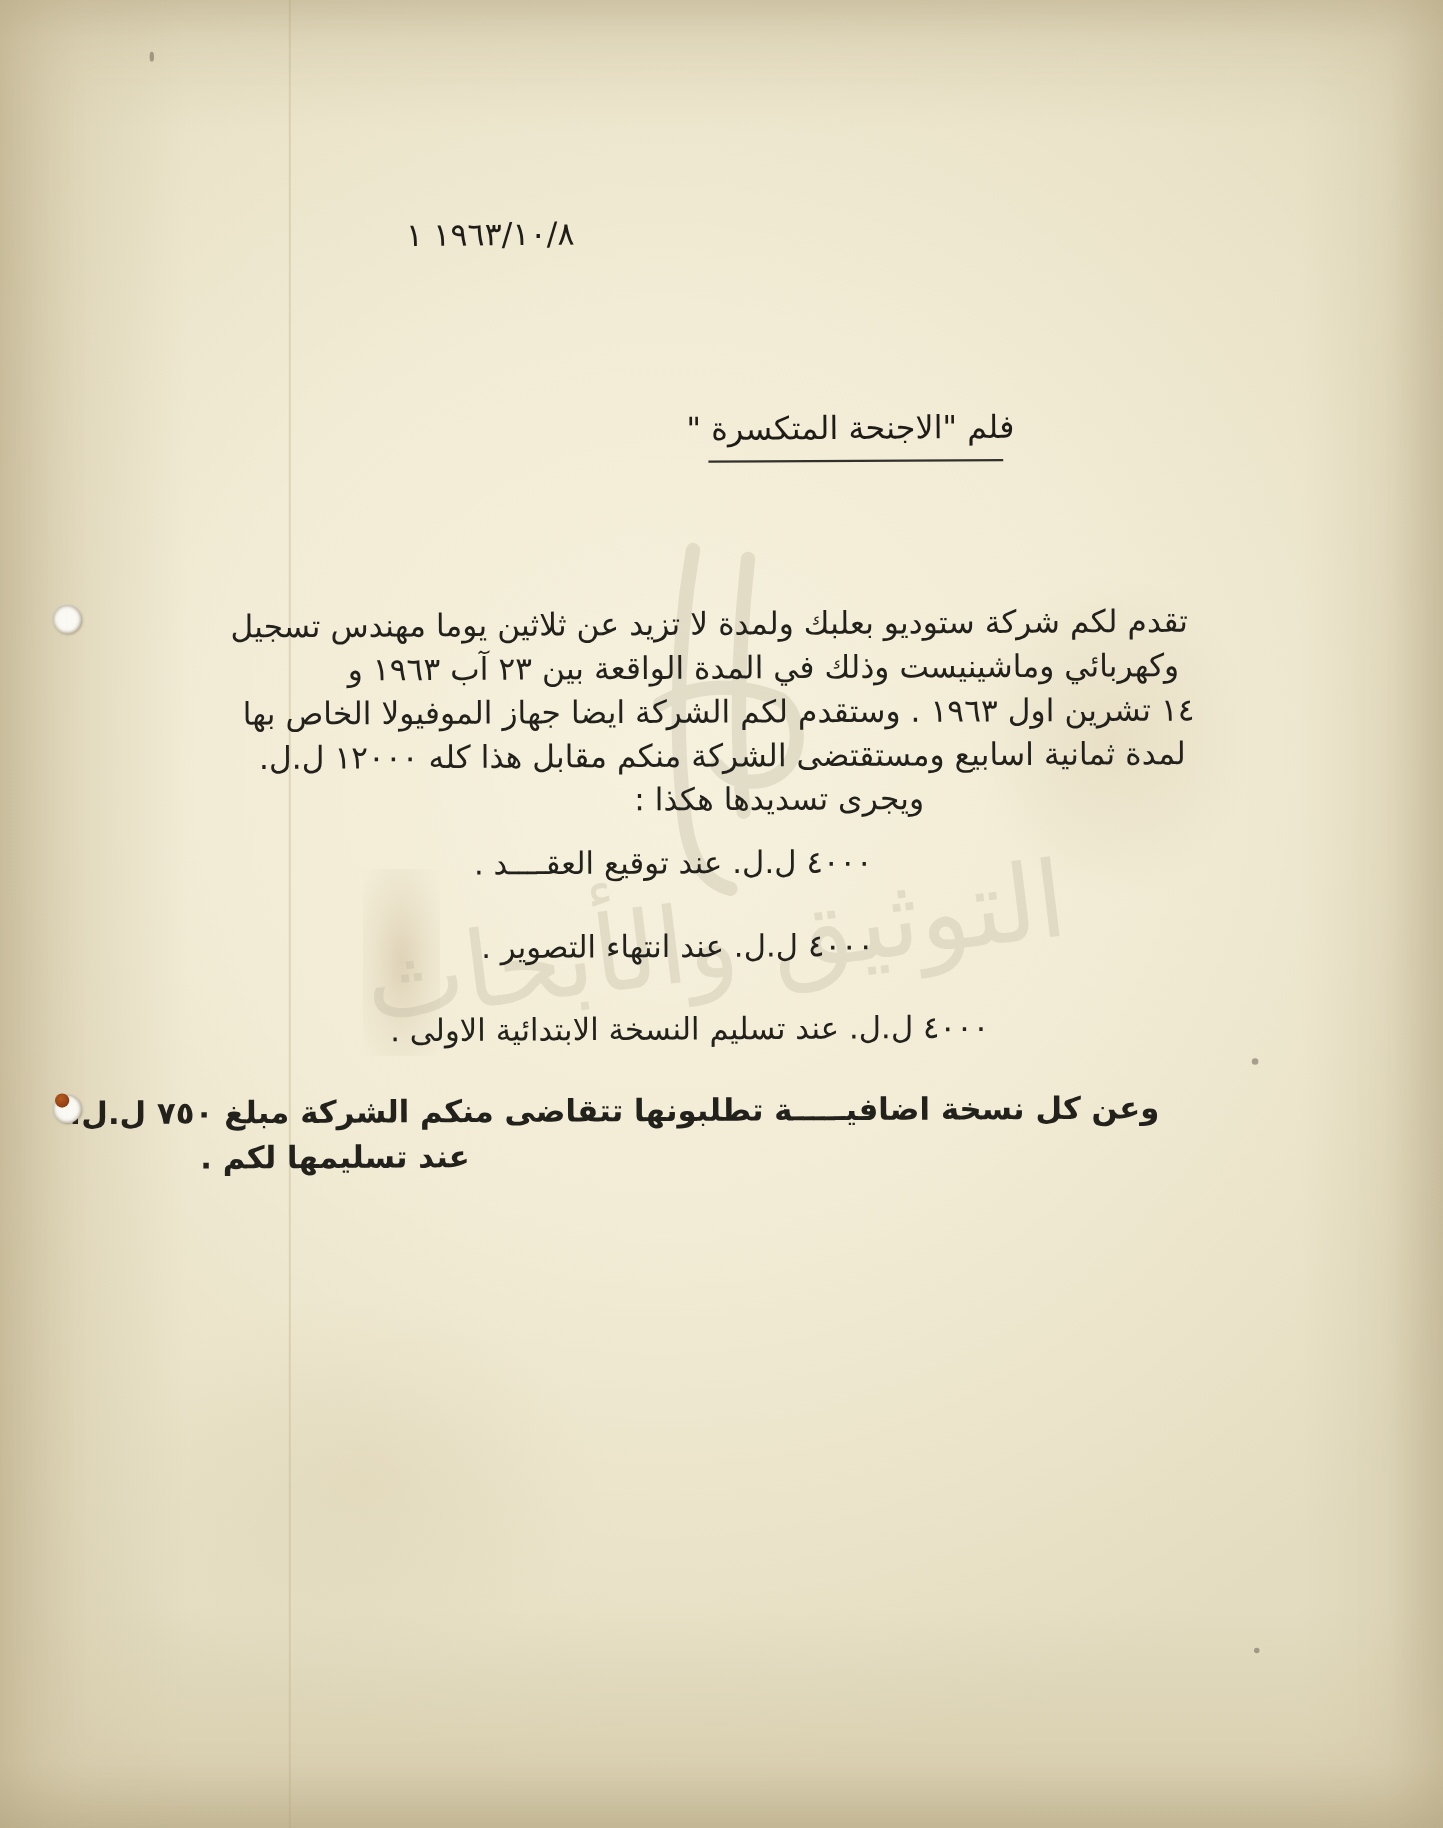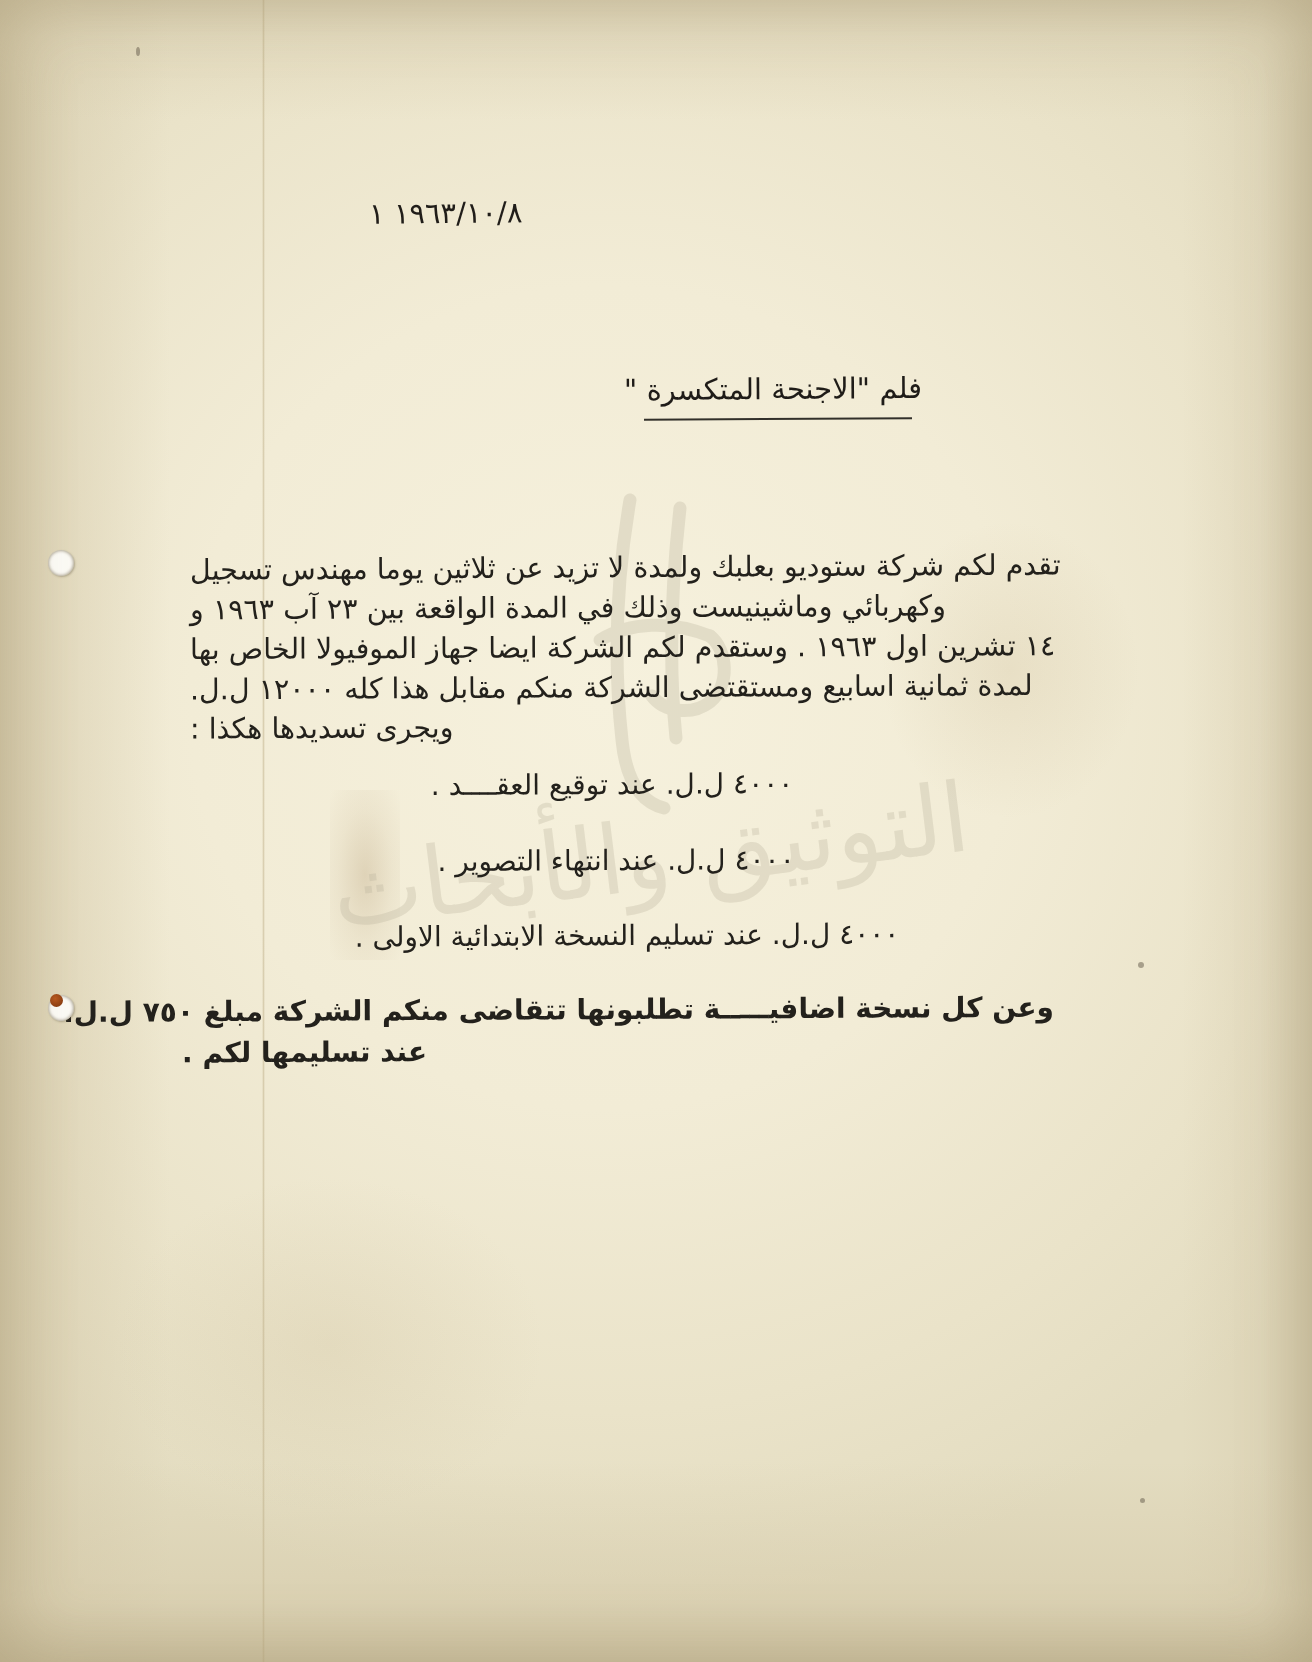--- a/index.html
+++ b/index.html
@@ -170,24 +170,24 @@
     margin-top: 12px;
     margin-right: 10px;
     width: 268px;
     height: 2px;
     background: #32302a;
     transform: rotate(-0.3deg);
   }
 
   .body-block {
     position: absolute;
-    right: 212px;
+    right: 232px;
     top: 548px;
     width: 910px;
-    text-align: left;
+    text-align: right;
     direction: rtl;
   }
   .body-line {
     font-size: 28.5px;
     line-height: 1.40;
     letter-spacing: 0.5px;
     color: #23211c;
     white-space: nowrap;
   }
   .body-line.l1 { transform: rotate(-0.35deg); }

